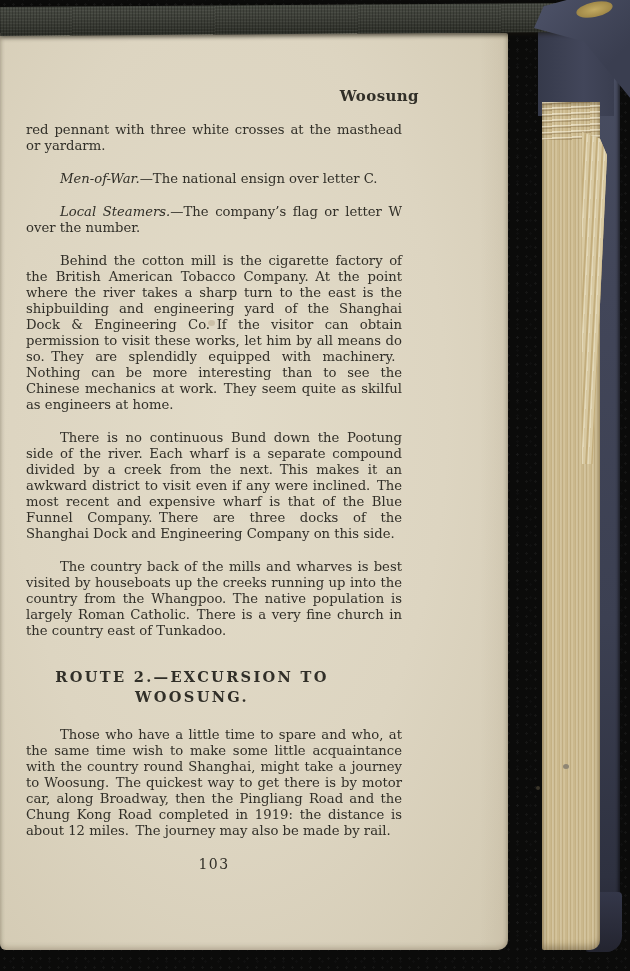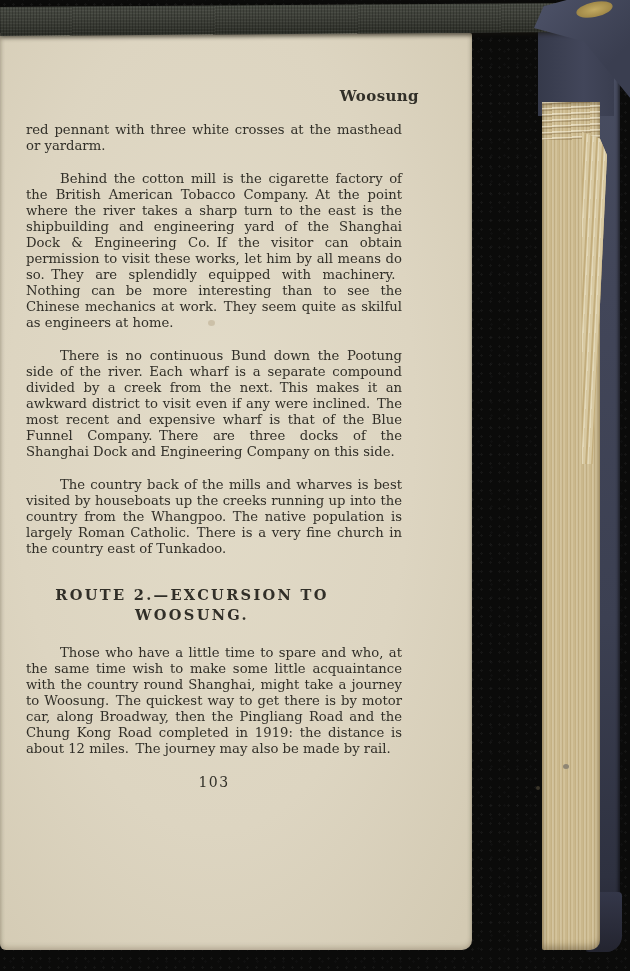--- a/index.html
+++ b/index.html
@@ -51,21 +51,21 @@
   }
   .fore-wedge{
     position:absolute;left:582px;top:132px;width:25px;height:332px;z-index:2;
     background:
       repeating-linear-gradient(93deg,#d8c9a2 0 2px,#c3ad7c 3px 4px,#e3d8b8 5px 6px),
       #d3c298;
     clip-path:polygon(0 0,72% 2%,100% 7%,42% 100%,0 100%);
   }
   
   .page{
-    position:absolute;left:0;top:33px;width:472px;height:917px;z-index:3;
+    position:absolute;left:0;top:33px;width:508px;height:917px;z-index:3;
     background:
       linear-gradient(90deg, rgba(0,0,0,0) 480px, rgba(110,90,60,.10) 515px, rgba(90,70,45,.22) 548px),
       radial-gradient(ellipse at 45% 42%, #e2dbc8 0%, #ddd5c1 55%, #d3cab3 96%);
     border-radius:0 2px 10px 6px;
     box-shadow:inset 0 3px 4px rgba(50,45,30,.28), inset 0 -3px 5px rgba(90,75,50,.25);
   }
   
   .cover-top{
     position:absolute;left:0;top:7px;width:620px;height:29px;z-index:4;
     transform:rotate(-0.4deg);transform-origin:left top;
@@ -126,21 +126,23 @@
   <div class="fore-edge"></div>
   <div class="fore-wedge"></div>
 
   <div class="page">
     <div class="text-block">
 
       <div class="running-header">Woosung</div>
 
       <p class="para no-indent"><span>red pennant with three white crosses at the masthead or yardarm.</span></p>
 
+      <p class="para"><i class="lead">Men-of-War.</i><span>—The national ensign over letter C.</span></p>
 
+      <p class="para"><i class="lead">Local Steamers.</i><span>—The company’s flag or letter W over the number.</span></p>
 
       <p class="para"><span>Behind the cotton mill is the cigarette factory of the British American Tobacco Company. At the point where the river takes a sharp turn to the east is the shipbuilding and engineering yard of the Shanghai Dock &amp; Engineering Co. If the visitor can obtain permission to visit these works, let him by all means do so. They are splendidly equipped with machinery. Nothing can be more interesting than to see the Chinese mechanics at work. They seem quite as skilful as engineers at home.</span></p>
 
       <p class="para"><span>There is no continuous Bund down the Pootung side of the river. Each wharf is a separate compound divided by a creek from the next. This makes it an awkward district to visit even if any were inclined. The most recent and expensive wharf is that of the Blue Funnel Company. There are three docks of the Shanghai Dock and Engineering Company on this side.</span></p>
 
       <p class="para"><span>The country back of the mills and wharves is best visited by houseboats up the creeks running up into the country from the Whangpoo. The native population is largely Roman Catholic. There is a very fine church in the country east of Tunkadoo.</span></p>
 
       <h2 class="section-heading">ROUTE 2.—EXCURSION TO WOOSUNG.</h2>
 
       <p class="para"><span>Those who have a little time to spare and who, at the same time wish to make some little acquaintance with the country round Shanghai, might take a journey to Woosung. The quickest way to get there is by motor car, along Broadway, then the Pingliang Road and the Chung Kong Road completed in 1919: the distance is about 12 miles. The journey may also be made by rail.</span></p>

